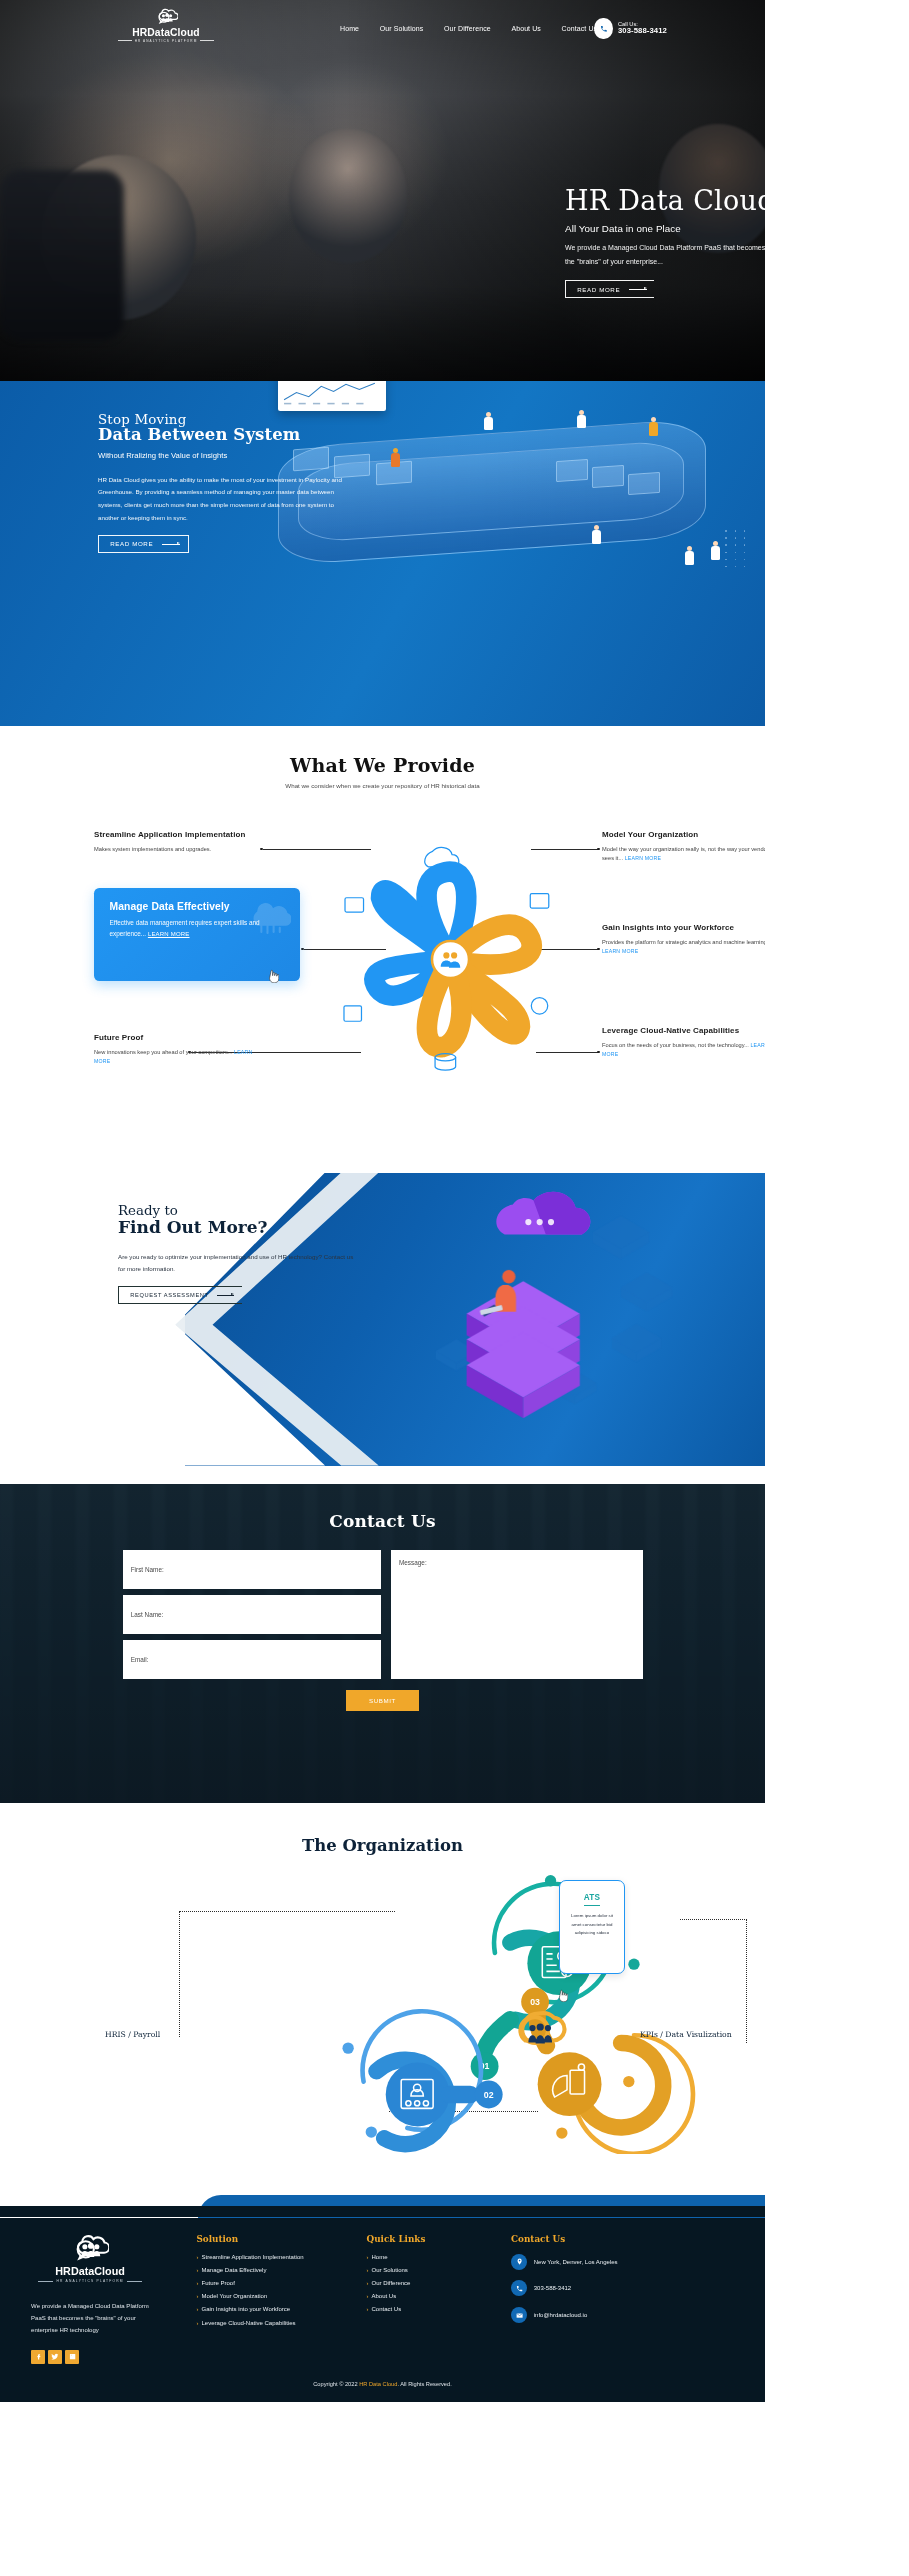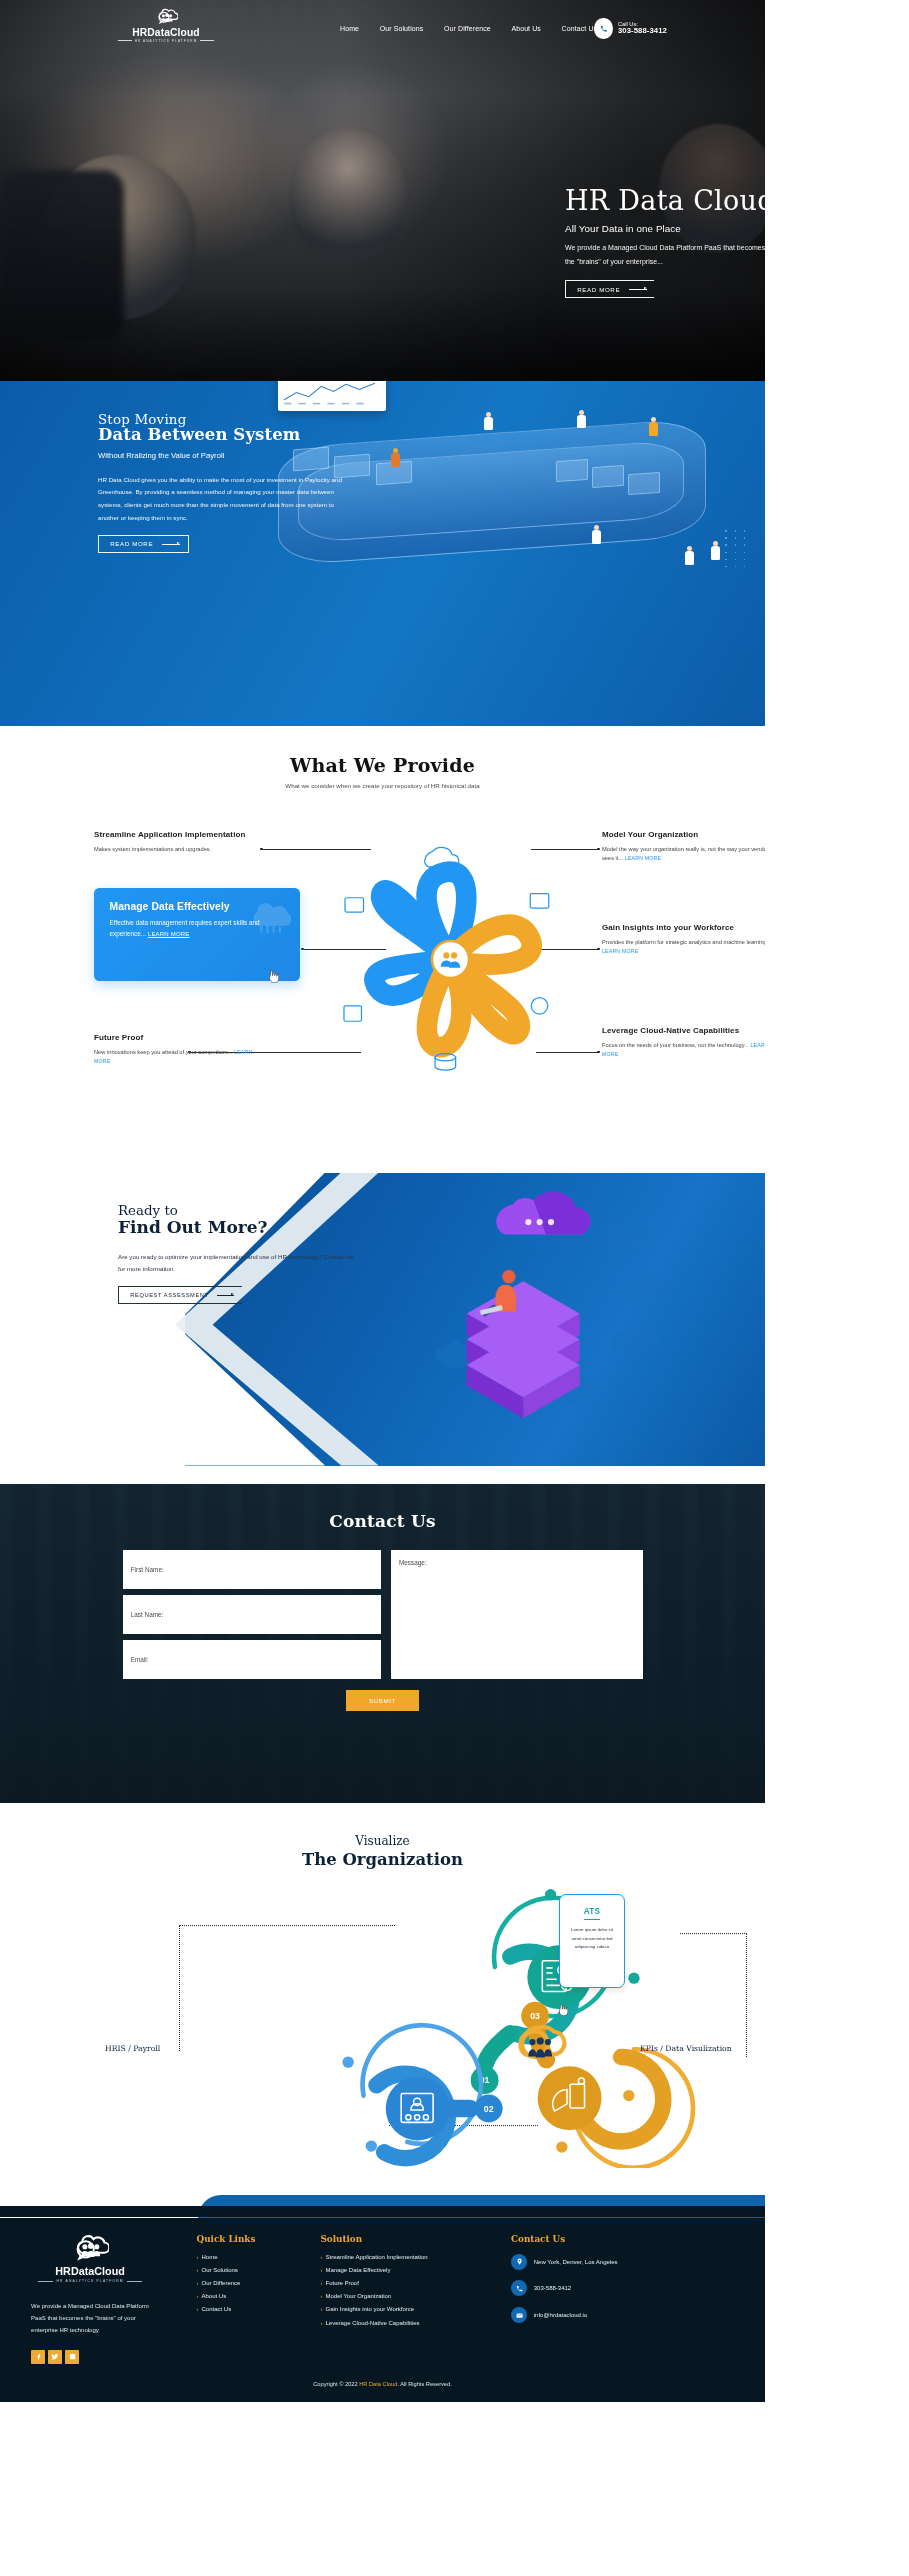--- a/index.html
+++ b/index.html
@@ -402,21 +402,21 @@
         </div>
       <div class="person" style="left:289px;top:124px">
           <div class="head" style="background:#ffd9b8"></div>
           <div class="body" style="background:#fff"></div>
         </div>
     </div>
 
     <div class="bb-copy" style="position:absolute;left:98px;top:31px">
       <div class="bb-h-thin">Stop Moving</div>
       <div class="bb-h-bold">Data Between System</div>
-      <div class="bb-sub">Without Rralizing the Value of Payroll</div>
+      <div class="bb-sub">Without Rralizing the Value of Insights</div>
       <p class="bb-p">HR Data Cloud gives you the ability to make the most of your investment in Paylocity and Greenhouse. By providing a seamless method of managing your master data between systems, clients get much more than the simple movement of data from one system to another or keeping them in sync.</p>
       <a class="btn-outline bb-btn" href="#">
         <span>READ MORE</span>
         <span class="arrow"></span>
       </a>
     </div>
   </section>
 
   <section class="provide">
     <h2 class="sec-title">What We Provide</h2>
@@ -593,21 +593,20 @@
         <span>Message:</span>
       </div>
     </div>
 
     <div class="submit-wrap">
       <button class="submit">SUBMIT</button>
     </div>
   </section>
 
   <section class="vis">
-    <div class="h1">Visualize</div>
     <div class="h2">The Organization</div>
 
     <div class="vis-art">
 
       <div class="dashed" style="left:179px;top:46px;width:216px;border-width:1px 0 0 0"></div>
       <div class="dashed" style="left:179px;top:46px;height:126px;border-width:0 0 0 1px"></div>
       <div class="dashed" style="left:680px;top:54px;width:67px;border-width:1px 0 0 0"></div>
       <div class="dashed" style="left:746px;top:54px;height:124px;border-width:0 0 0 1px"></div>
       <div class="dashed" style="left:389px;top:246px;width:149px;border-width:1px 0 0 0"></div>
 
@@ -735,20 +734,62 @@
               </svg>
           </a>
           <a class="soc" href="#">
             <svg width="7.2" height="7.2" viewBox="0 0 24 24">
                 <path d="M4 3h16a1 1 0 0 1 1 1v16a1 1 0 0 1-1 1H4a1 1 0 0 1-1-1V4a1 1 0 0 1 1-1zm2.5 6.5H9V18H6.5zM7.7 5.5a1.5 1.5 0 1 0 0 3 1.5 1.5 0 0 0 0-3zM11 9.5h2.4v1.2c.4-.7 1.4-1.4 2.6-1.4 2.2 0 3 1.4 3 3.8V18H16.6v-4.2c0-1.2-.4-1.9-1.4-1.9s-1.7.7-1.7 1.9V18H11z"></path>
               </svg>
           </a>
         </div>
       </div>
 
+      <div class="fcol wide">
+        <h4>Solution</h4>
+        <ul>
+          <li>
+              <a href="#">
+                <span class="chev">›</span>
+                <span>Streamline Application Implementation</span>
+              </a>
+            </li>
+          <li>
+              <a href="#">
+                <span class="chev">›</span>
+                <span>Manage Data Effectively</span>
+              </a>
+            </li>
+          <li>
+              <a href="#">
+                <span class="chev">›</span>
+                <span>Future Proof</span>
+              </a>
+            </li>
+          <li>
+              <a href="#">
+                <span class="chev">›</span>
+                <span>Model Your Organization</span>
+              </a>
+            </li>
+          <li>
+              <a href="#">
+                <span class="chev">›</span>
+                <span>Gain Insights into your Workforce</span>
+              </a>
+            </li>
+          <li>
+              <a href="#">
+                <span class="chev">›</span>
+                <span>Leverage Cloud-Native Capabilities</span>
+              </a>
+            </li>
+        </ul>
+      </div>
+
       <div class="fcol">
         <h4>Quick Links</h4>
         <ul>
           <li>
               <a href="#">
                 <span class="chev">›</span>
                 <span>Home</span>
               </a>
             </li>
           <li>
@@ -766,62 +807,20 @@
           <li>
               <a href="#">
                 <span class="chev">›</span>
                 <span>About Us</span>
               </a>
             </li>
           <li>
               <a href="#">
                 <span class="chev">›</span>
                 <span>Contact Us</span>
-              </a>
-            </li>
-        </ul>
-      </div>
-
-      <div class="fcol wide">
-        <h4>Solution</h4>
-        <ul>
-          <li>
-              <a href="#">
-                <span class="chev">›</span>
-                <span>Streamline Application Implementation</span>
-              </a>
-            </li>
-          <li>
-              <a href="#">
-                <span class="chev">›</span>
-                <span>Manage Data Effectively</span>
-              </a>
-            </li>
-          <li>
-              <a href="#">
-                <span class="chev">›</span>
-                <span>Future Proof</span>
-              </a>
-            </li>
-          <li>
-              <a href="#">
-                <span class="chev">›</span>
-                <span>Model Your Organization</span>
-              </a>
-            </li>
-          <li>
-              <a href="#">
-                <span class="chev">›</span>
-                <span>Gain Insights into your Workforce</span>
-              </a>
-            </li>
-          <li>
-              <a href="#">
-                <span class="chev">›</span>
-                <span>Leverage Cloud-Native Capabilities</span>
               </a>
             </li>
         </ul>
       </div>
 
       <div class="fcol" style="width:185px;padding-left:20.6px">
         <h4>Contact Us</h4>
         <div class="cinfo">
           <span class="cicon">
             <svg width="7.2" height="7.2" viewBox="0 0 24 24">

